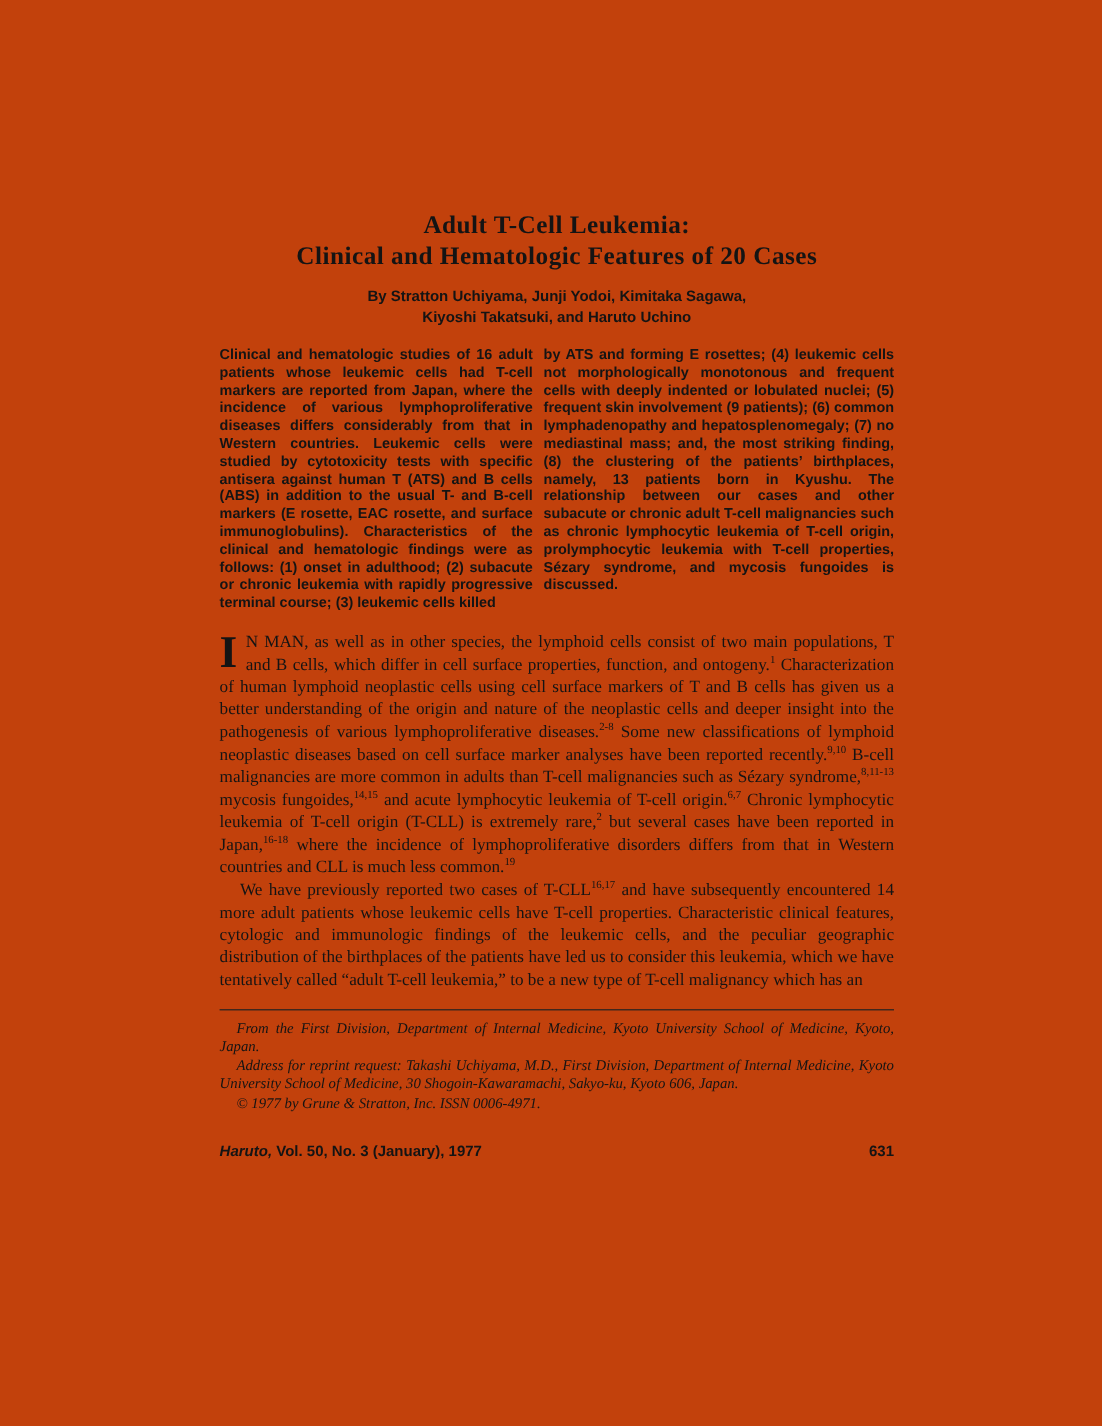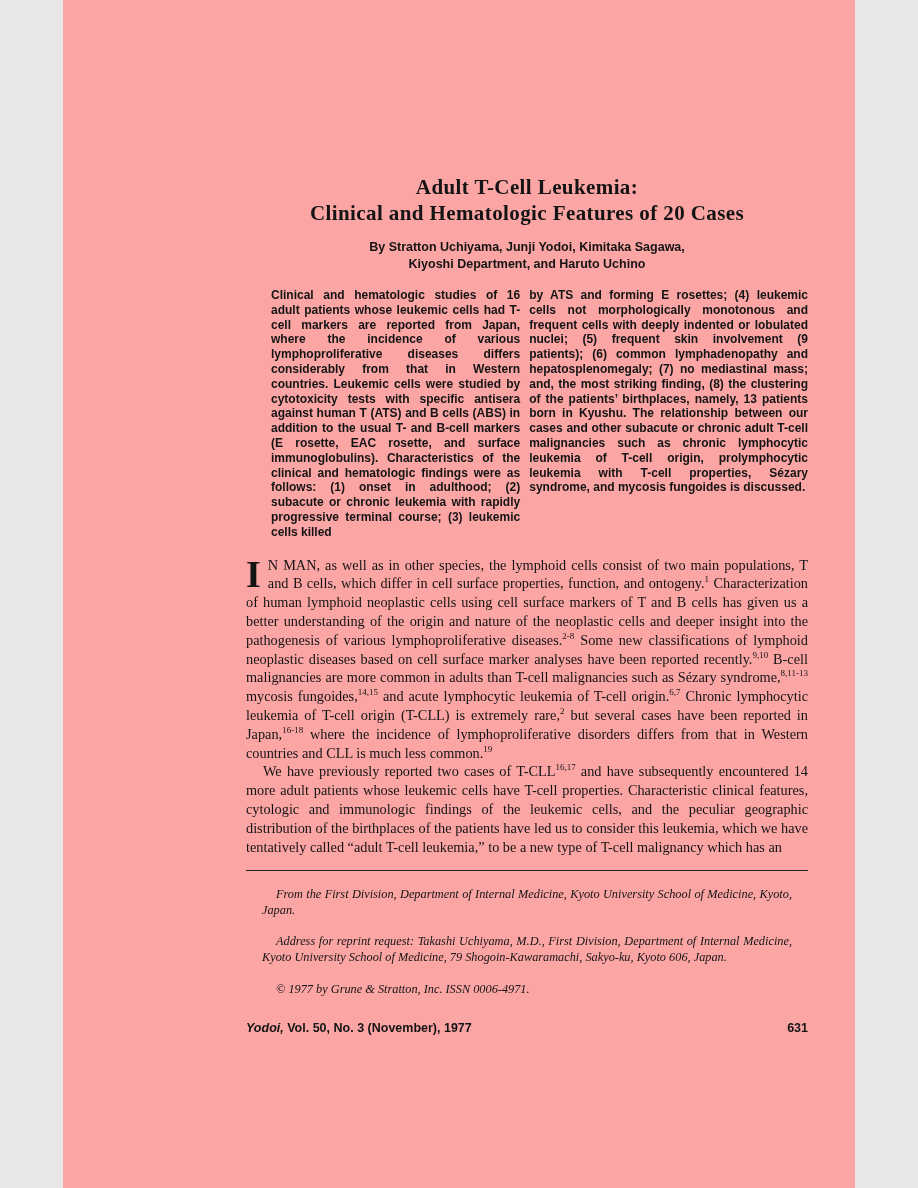--- a/index.html
+++ b/index.html
@@ -1,20 +1,20 @@
 <!DOCTYPE html>
 <html><head>
 <meta charset="utf-8">
 <style>
   html,body { margin:0; padding:0; background:#e8e8e6; }
   .page {
     position:relative;
-    width:792px; height:1188px;
+    width:918px; height:1188px;
     margin:0 auto;
-    background:#fca5a5;
+    background:#c2410c;
     color:#141414;
     overflow:hidden;
   }
   .content {
     position:absolute; left:183px; top:0; width:562px;
   }
   
   .title {
     margin:174px 0 0 0;
     text-align:center;
@@ -39,21 +39,21 @@
   .abstract {
     margin-top:15px;
     display:flex;
     gap:9px;
     font-family:"Liberation Sans", sans-serif;
     font-weight:bold;
     font-size:12px;
     line-height:14.8px;
     text-align:justify;
   }
-  .abstract .col-left  { width:261px;margin-left:25px; }
+  .abstract .col-left  { width:261px; }
   .abstract .col-right { width:292px; }
   
   .body-block {
     margin-top:16px;
     font-family:"Liberation Serif", serif;
     font-size:14.3px;
     line-height:18.8px;
     text-align:justify;
   }
   .body-block p { margin:0; }
@@ -79,21 +79,21 @@
     height:0;
   }
   .footnotes {
     margin-top:7px;
     font-family:"Liberation Serif", serif;
     font-style:italic;
     font-size:12.3px;
     line-height:15.6px;
     text-align:justify;
   }
-  .footnotes p { margin:16px; text-indent:14px; }
+  .footnotes p { margin:0; text-indent:14px; }
   
   .footer {
     margin-top:24px;
     display:flex;
     justify-content:space-between;
     align-items:baseline;
     font-family:"Liberation Sans", sans-serif;
     font-weight:bold;
     font-size:12.5px;
   }
@@ -105,40 +105,40 @@
 <div class="page">
   <div class="content">
 
     <h1 class="title">
       <span class="tline">Adult T-Cell Leukemia:</span>
       <span class="tline">Clinical and Hematologic Features of 20 Cases</span>
     </h1>
 
     <div class="byline">
       <span class="bline">By Stratton Uchiyama, Junji Yodoi, Kimitaka Sagawa,</span>
-      <span class="bline">Kiyoshi Department, and Haruto Uchino</span>
+      <span class="bline">Kiyoshi Takatsuki, and Haruto Uchino</span>
     </div>
 
     <div class="abstract">
       <div class="col-left">Clinical and hematologic studies of 16 adult patients whose leukemic cells had T-cell markers are reported from Japan, where the incidence of various lymphoproliferative diseases differs considerably from that in Western countries. Leukemic cells were studied by cytotoxicity tests with specific antisera against human T (ATS) and B cells (ABS) in addition to the usual T- and B-cell markers (E rosette, EAC rosette, and surface immunoglobulins). Characteristics of the clinical and hematologic findings were as follows: (1) onset in adulthood; (2) subacute or chronic leukemia with rapidly progressive terminal course; (3) leukemic cells killed</div>
       <div class="col-right">by ATS and forming E rosettes; (4) leukemic cells not morphologically monotonous and frequent cells with deeply indented or lobulated nuclei; (5) frequent skin involvement (9 patients); (6) common lymphadenopathy and hepatosplenomegaly; (7) no mediastinal mass; and, the most striking finding, (8) the clustering of the patients’ birthplaces, namely, 13 patients born in Kyushu. The relationship between our cases and other subacute or chronic adult T-cell malignancies such as chronic lymphocytic leukemia of T-cell origin, prolymphocytic leukemia with T-cell properties, Sézary syndrome, and mycosis fungoides is discussed.</div>
     </div>
 
     <div class="body-block">
       <p><span class="dropcap">I</span><span>N MAN, as well as in other species, the lymphoid cells consist of two main populations, T and B cells, which differ in cell surface properties, function, and ontogeny.<sup>1</sup> Characterization of human lymphoid neoplastic cells using cell surface markers of T and B cells has given us a better understanding of the origin and nature of the neoplastic cells and deeper insight into the pathogenesis of various lymphoproliferative diseases.<sup>2-8</sup> Some new classifications of lymphoid neoplastic diseases based on cell surface marker analyses have been reported recently.<sup>9,10</sup> B-cell malignancies are more common in adults than T-cell malignancies such as Sézary syndrome,<sup>8,11-13</sup> mycosis fungoides,<sup>14,15</sup> and acute lymphocytic leukemia of T-cell origin.<sup>6,7</sup> Chronic lymphocytic leukemia of T-cell origin (T-CLL) is extremely rare,<sup>2</sup> but several cases have been reported in Japan,<sup>16-18</sup> where the incidence of lymphoproliferative disorders differs from that in Western countries and CLL is much less common.<sup>19</sup></span></p>
       <p class="indent">We have previously reported two cases of T-CLL<sup>16,17</sup> and have subsequently encountered 14 more adult patients whose leukemic cells have T-cell properties. Characteristic clinical features, cytologic and immunologic findings of the leukemic cells, and the peculiar geographic distribution of the birthplaces of the patients have led us to consider this leukemia, which we have tentatively called “adult T-cell leukemia,” to be a new type of T-cell malignancy which has an</p>
     </div>
 
     <hr class="fn-rule">
 
     <div class="footnotes">
       <p>From the First Division, Department of Internal Medicine, Kyoto University School of Medicine, Kyoto, Japan.</p>
-      <p>Address for reprint request: Takashi Uchiyama, M.D., First Division, Department of Internal Medicine, Kyoto University School of Medicine, 79 Shogoin-Kawaramachi, Sakyo-ku, Kyoto 606, Japan.</p>
+      <p>Address for reprint request: Takashi Uchiyama, M.D., First Division, Department of Internal Medicine, Kyoto University School of Medicine, 30 Shogoin-Kawaramachi, Sakyo-ku, Kyoto 606, Japan.</p>
       <p>© 1977 by Grune &amp; Stratton, Inc. ISSN 0006-4971.</p>
     </div>
 
     <div class="footer">
-      <span><span class="journal-italic">Yodoi,</span><span> Vol. 50, No. 3 (November), 1977</span></span>
+      <span><span class="journal-italic">Haruto,</span><span> Vol. 50, No. 3 (January), 1977</span></span>
       <span>631</span>
     </div>
 
   </div>
 </div>
 
 </body></html>

